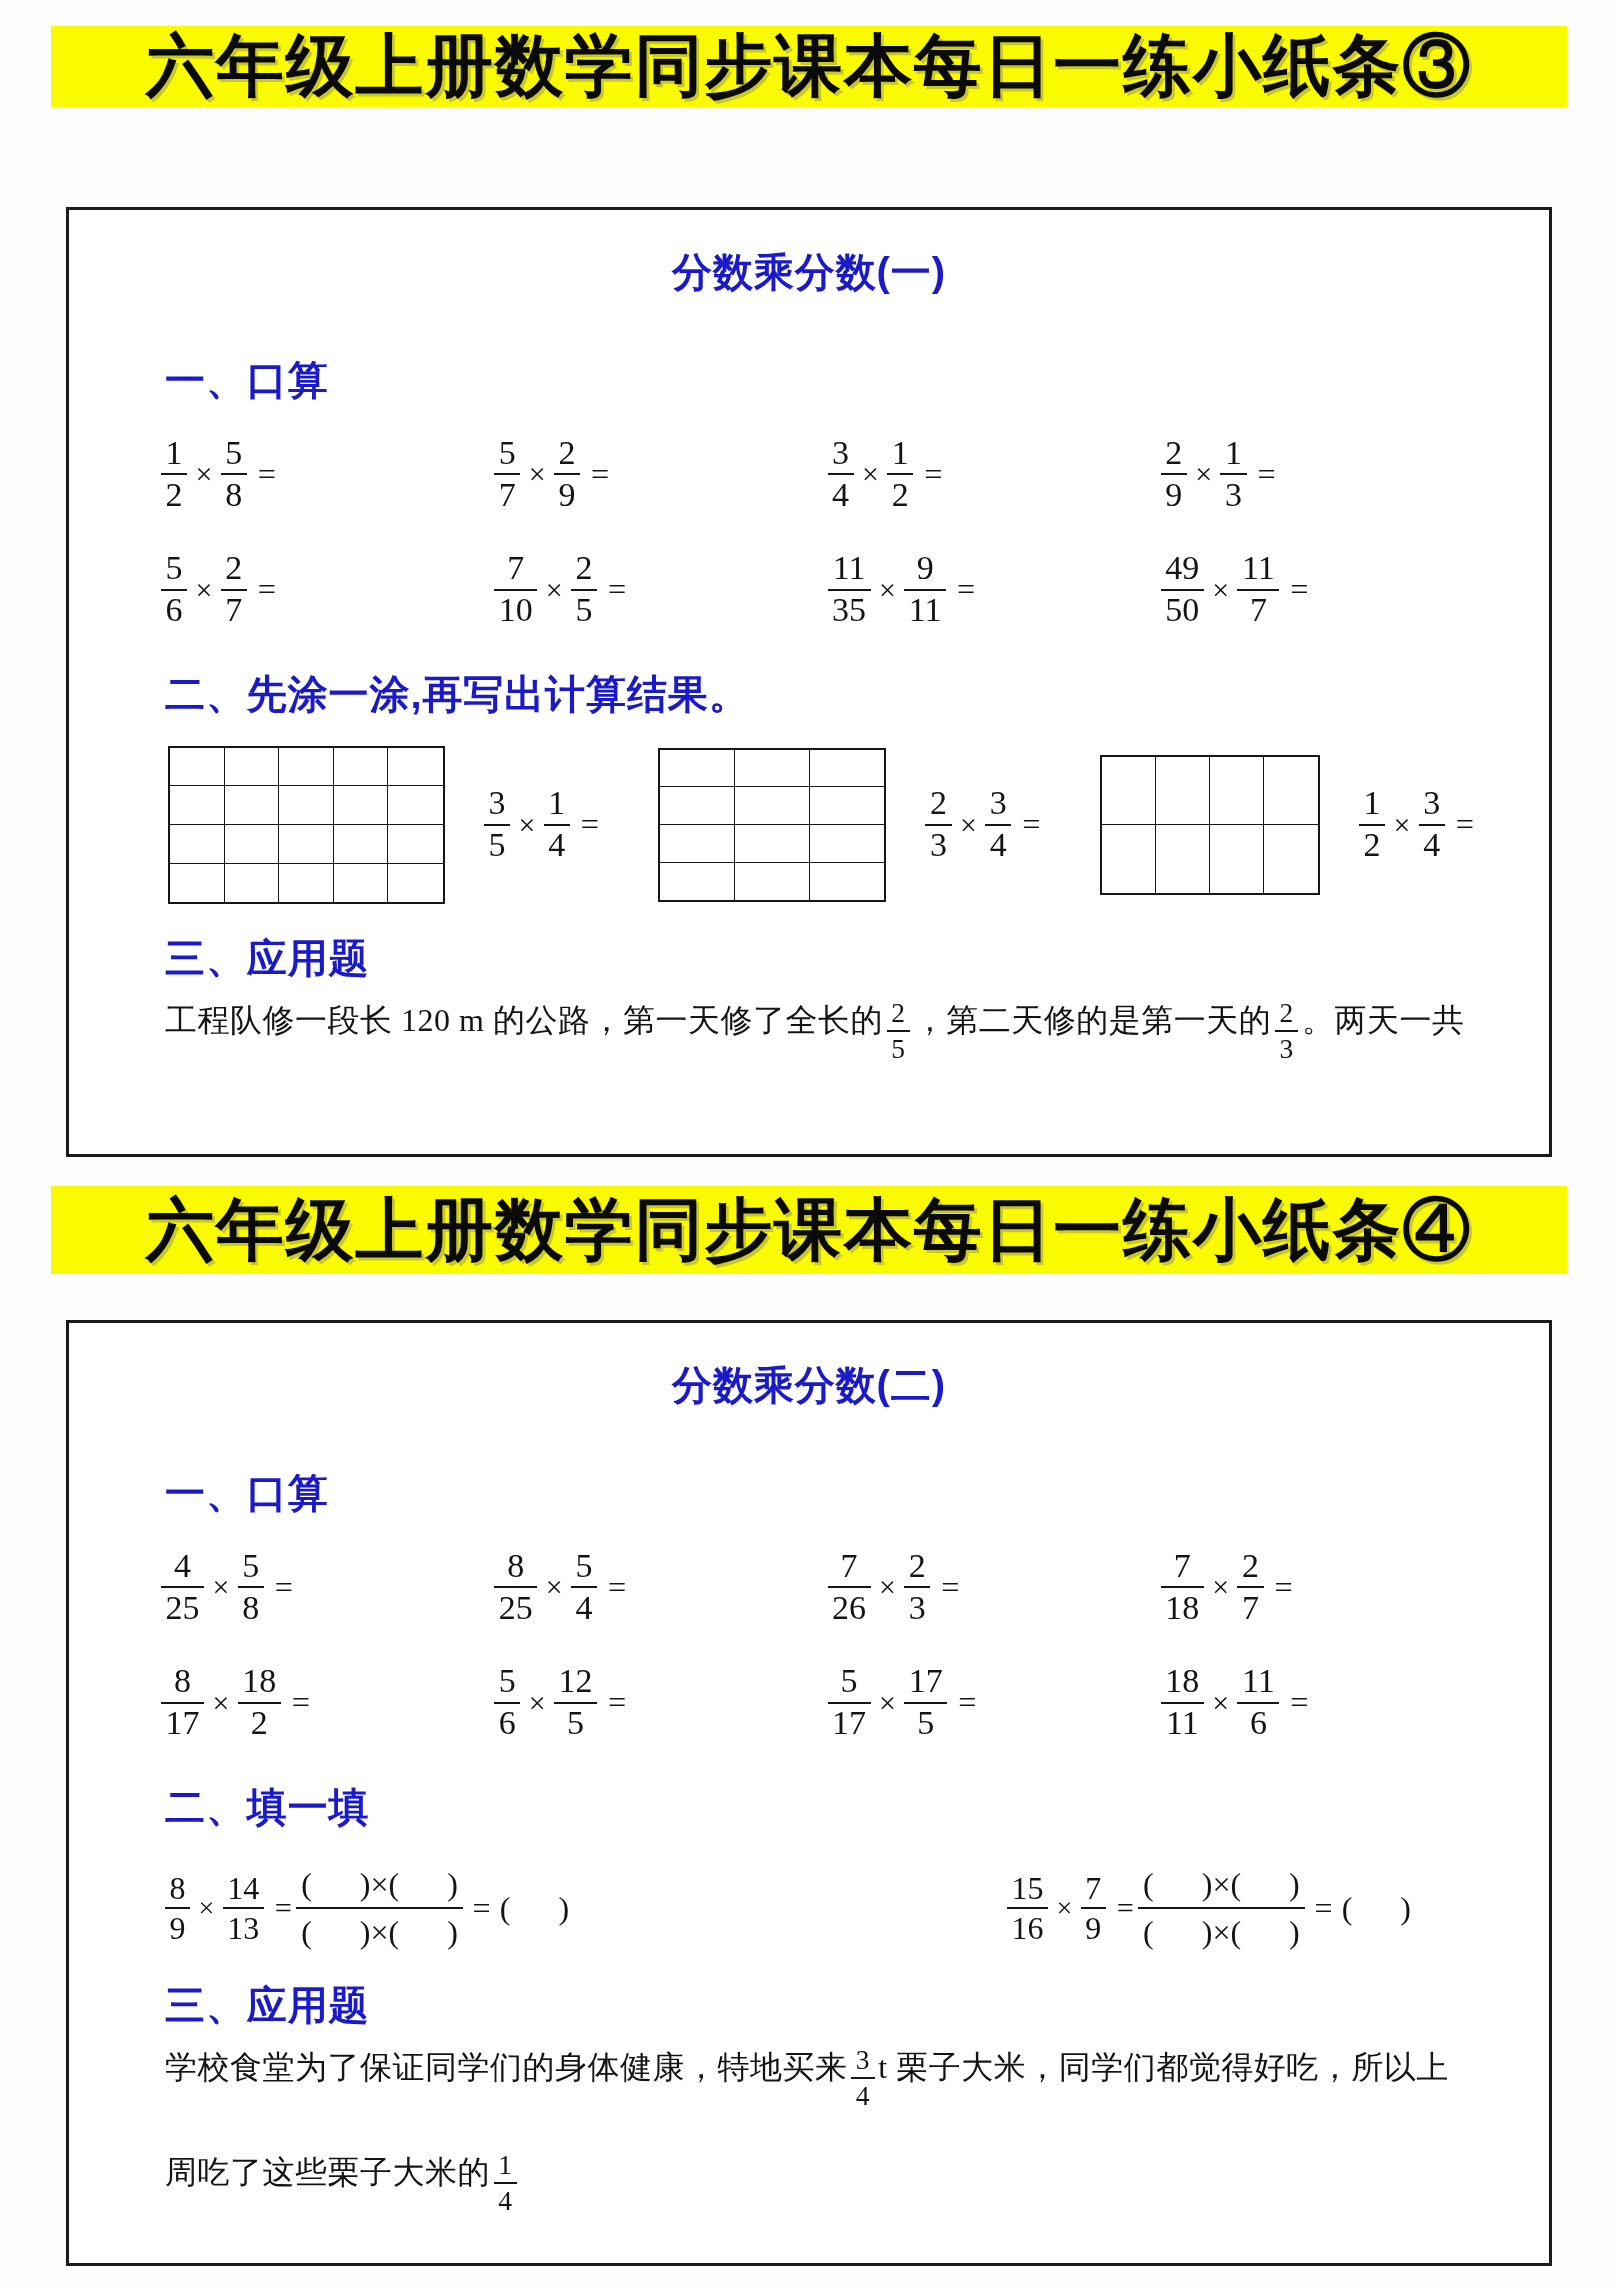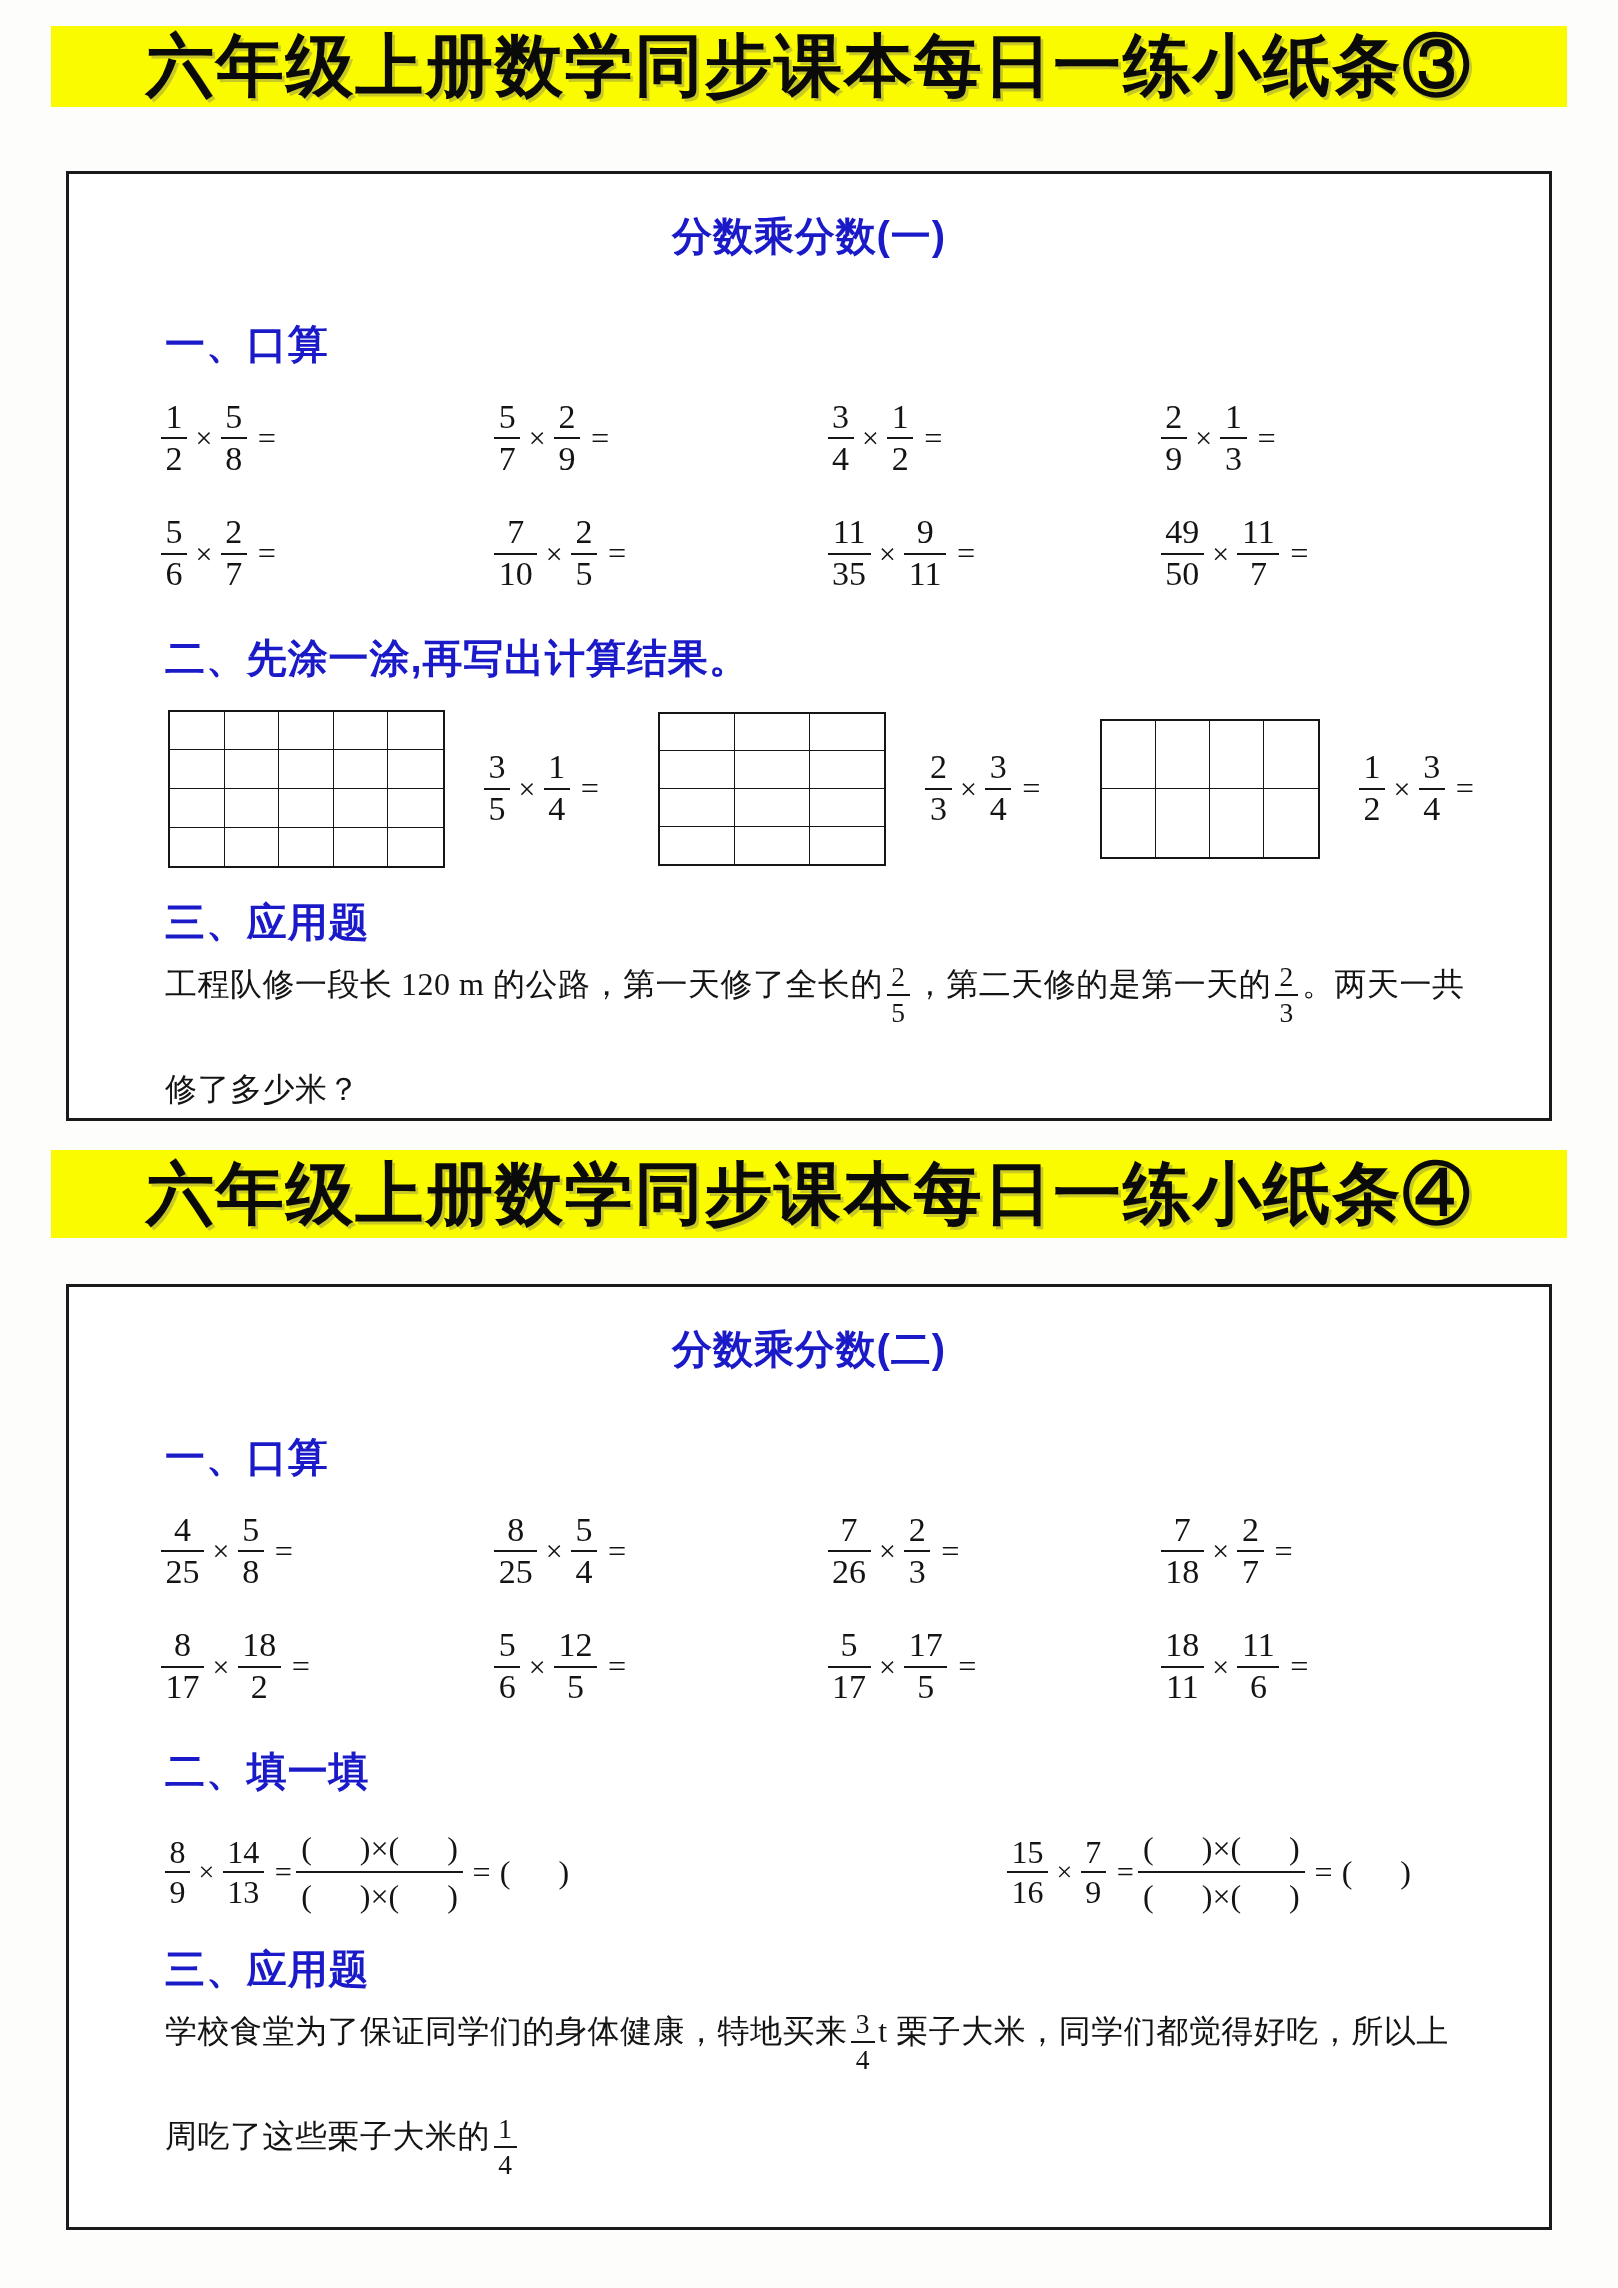--- a/index.html
+++ b/index.html
@@ -27,21 +27,21 @@
     white-space:nowrap;
   }
   
   .sheet{
     margin:64px 66px 0;
     border:3.7px solid #1a1a1a;
     background:#fff;
     box-sizing:border-box;
     overflow:hidden;
   }
-  .sheet.first{height:950px;margin-top:64px;}
+  .sheet.first{height:950px;margin-top:100px;}
   .sheet.second{height:946px;margin-top:46px;}
   .sheet-title{
     text-align:center;
     color:var(--blue,#1a1ac8);
     font-size:40px;
     font-weight:bold;
     padding-top:35px;
     letter-spacing:0.9px;
   }
   .sec-heading{
@@ -342,23 +342,20 @@
           <span class="n">2</span>
           <span class="d">5</span>
         </span>
         <span class="wtext">，第二天修的是第一天的</span>
         <span class="fr">
           <span class="n">2</span>
           <span class="d">3</span>
         </span>
         <span class="wtext">。两天一共</span>
       </div>
-      <div class="word-line">
-        <span class="wtext">修了多少米？</span>
-      </div>
     </div>
 </div>
 
 <div class="banner second">
   <span class="banner-text">六年级上册数学同步课本每日一练小纸条④</span>
 </div>
 
 <div class="sheet second">
   <div class="sheet-title">分数乘分数(二)</div>
 

